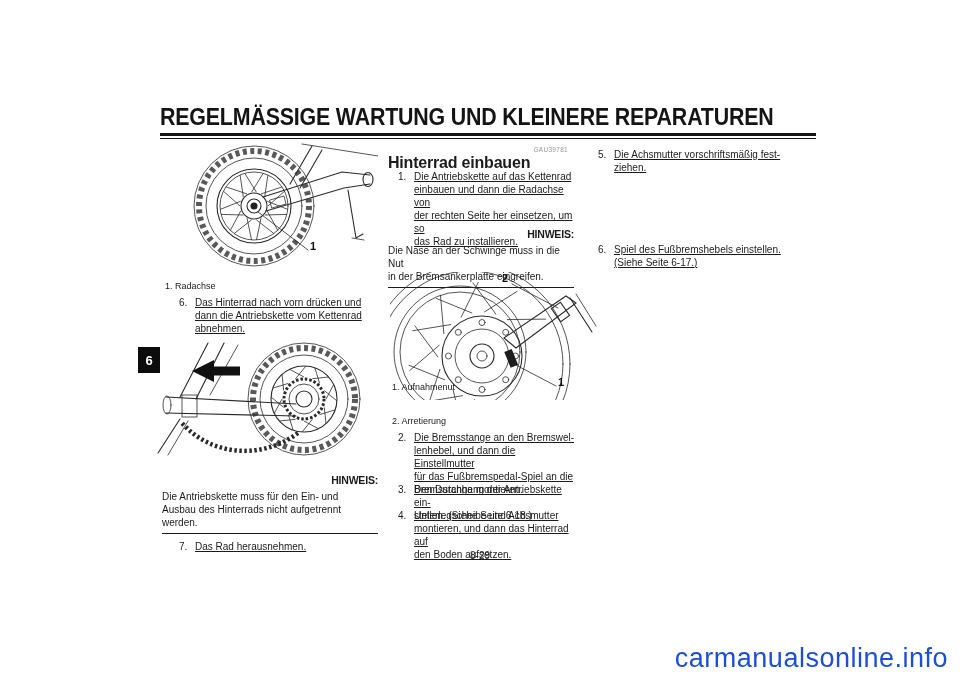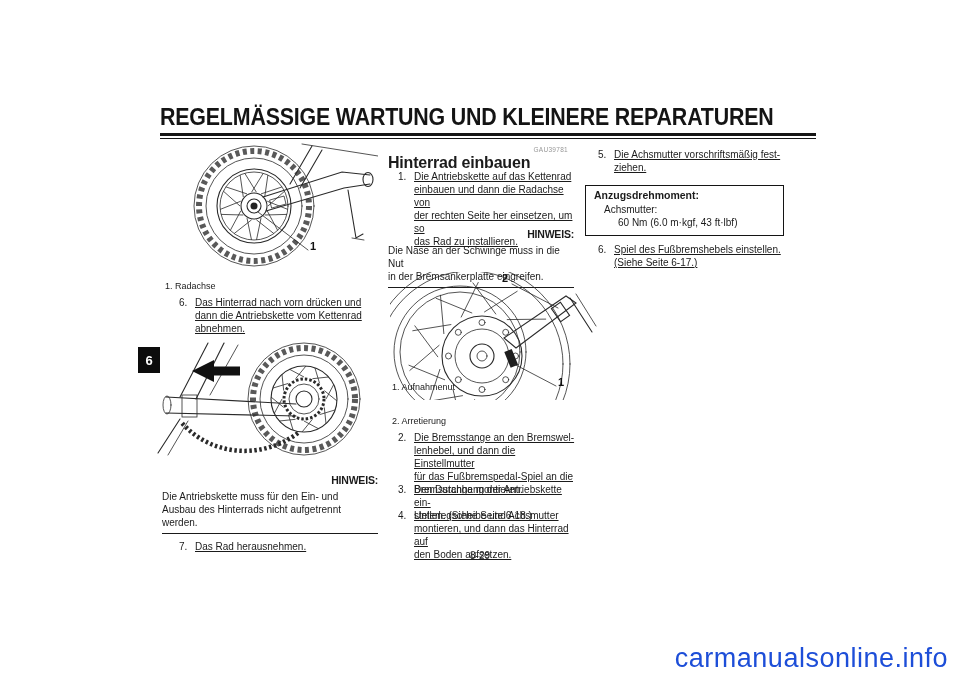--- a/index.html
+++ b/index.html
@@ -246,25 +246,20 @@
 montieren, und dann das Hinterrad auf
 den Boden aufsetzen.</div>
   </div>
 
   <div class="abs step" style="left:598px;top:148px;width:215px;">
     <span class="num">5.</span>
     <div class="txt">Die Achsmutter vorschriftsmäßig fest-
 ziehen.</div>
   </div>
 
-  <div class="abs tbox" style="left:585px;top:185px;width:181px;">
-    <div class="bt">Anzugsdrehmoment:</div>
-    <div class="ind1">Achsmutter:</div>
-    <div class="ind2">60 Nm (6.0 m·kgf, 43 ft·lbf)</div>
-  </div>
 
   <div class="abs step" style="left:598px;top:243px;width:215px;">
     <span class="num">6.</span>
     <div class="txt">Spiel des Fußbremshebels einstellen.
 (Siehe Seite 6-17.)</div>
   </div>
 
   <div class="abs pagenum" style="top:550px;">8-29</div>
   <div class="abs wm" style="right:12px;bottom:4px;">carmanualsonline.info</div>
 

